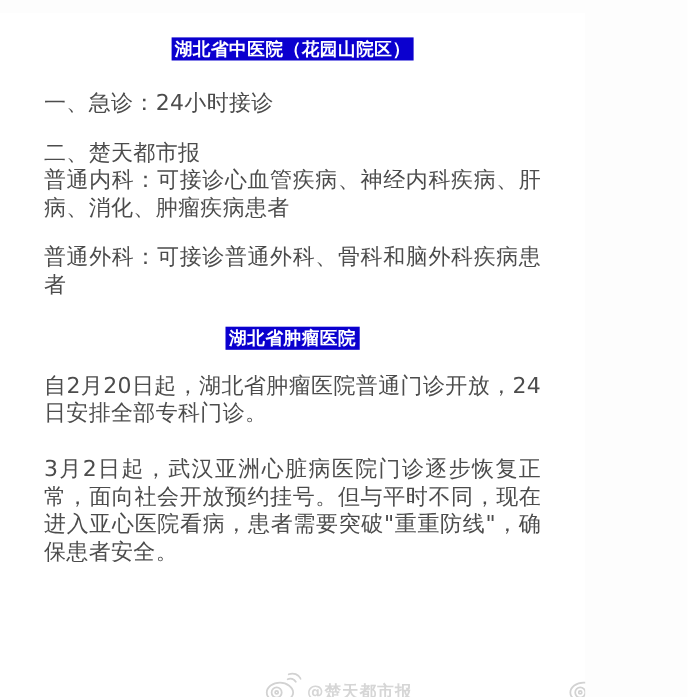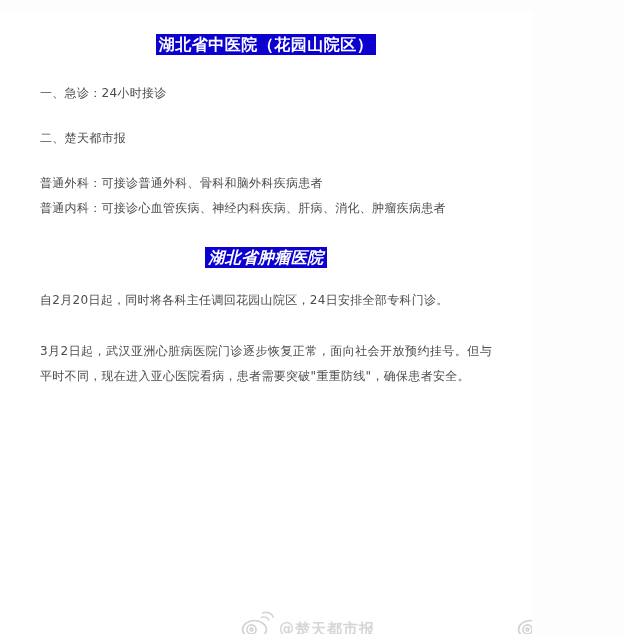--- a/index.html
+++ b/index.html
@@ -16,36 +16,36 @@
     width: 532px;
     height: 634px;
     background: var(--page-bg);
     overflow: hidden;
     font-family: "DejaVu Sans", sans-serif;
     color: var(--body-text);
     margin-top: 12px;
   }
   .heading-row { text-align: center; }
   .heading-row.h1 { margin-top: 22px; }
-  .heading-row.h2 { margin-top: 26px; font-style: italic; }
+  .heading-row.h2 { margin-top: 26px; }
   .heading-row.h3 { margin-top: 25px; }
   .heading {
     display: inline-block;
     background: var(--heading-bg);
     color: var(--heading-text);
     font-size: 16px;
     font-weight: bold;
     line-height: 21px;
     padding: 0 3px;
     letter-spacing: 0.5px;
   }
   p.body-line {
     margin-left: 40px;
     margin-right: 40px;
-    font-size: 12px;
+    font-size: 20px;
     line-height: 25px;
     text-align: justify;
     letter-spacing: 0.3px;
   }
   p.mt-26 { margin-top: 26px; }
   p.mt-25 { margin-top: 25px; }
   p.mt-20 { margin-top: 20px; }
   p.mt-0  { margin-top: 0; }
   .watermark {
     position: absolute;
@@ -68,30 +68,30 @@
 
 <div class="page">
 
   <div class="heading-row h1">
     <span class="heading">湖北省中医院（花园山院区）</span>
   </div>
 
   <p class="body-line mt-26">一、急诊：24小时接诊</p>
 
   <p class="body-line mt-20">二、楚天都市报</p>
+  <p class="body-line mt-0">普通内科：可接诊心血管疾病、神经内科疾病、肝病、消化、肿瘤疾病患者</p>
+
   <p class="body-line mt-20">普通外科：可接诊普通外科、骨科和脑外科疾病患者</p>
-
-  <p class="body-line mt-0">普通内科：可接诊心血管疾病、神经内科疾病、肝病、消化、肿瘤疾病患者</p>
 
 
   <div class="heading-row h2">
     <span class="heading">湖北省肿瘤医院</span>
   </div>
 
-  <p class="body-line mt-20">自2月20日起，同时将各科主任调回花园山院区，24日安排全部专科门诊。</p>
+  <p class="body-line mt-20">自2月20日起，湖北省肿瘤医院普通门诊开放，24日安排全部专科门诊。</p>
 
 
   <p class="body-line mt-26">3月2日起，武汉亚洲心脏病医院门诊逐步恢复正常，面向社会开放预约挂号。但与平时不同，现在进入亚心医院看病，患者需要突破"重重防线"，确保患者安全。</p>
 
   <div class="watermark wm-left">
     <span class="wm-icon">
       <svg viewBox="0 0 34 30" fill="none" stroke="#d2d2d2" stroke-width="1.6" stroke-linecap="round">
         <path d="M14.5 11.5c-6.5 0-12 4.2-12 9s5 8 12 8 12-3.6 12-8-5.5-9-12-9z"></path>
         <circle cx="11.5" cy="20.5" r="4.6"></circle>
         <circle cx="11.5" cy="20.5" r="1.4"></circle>

